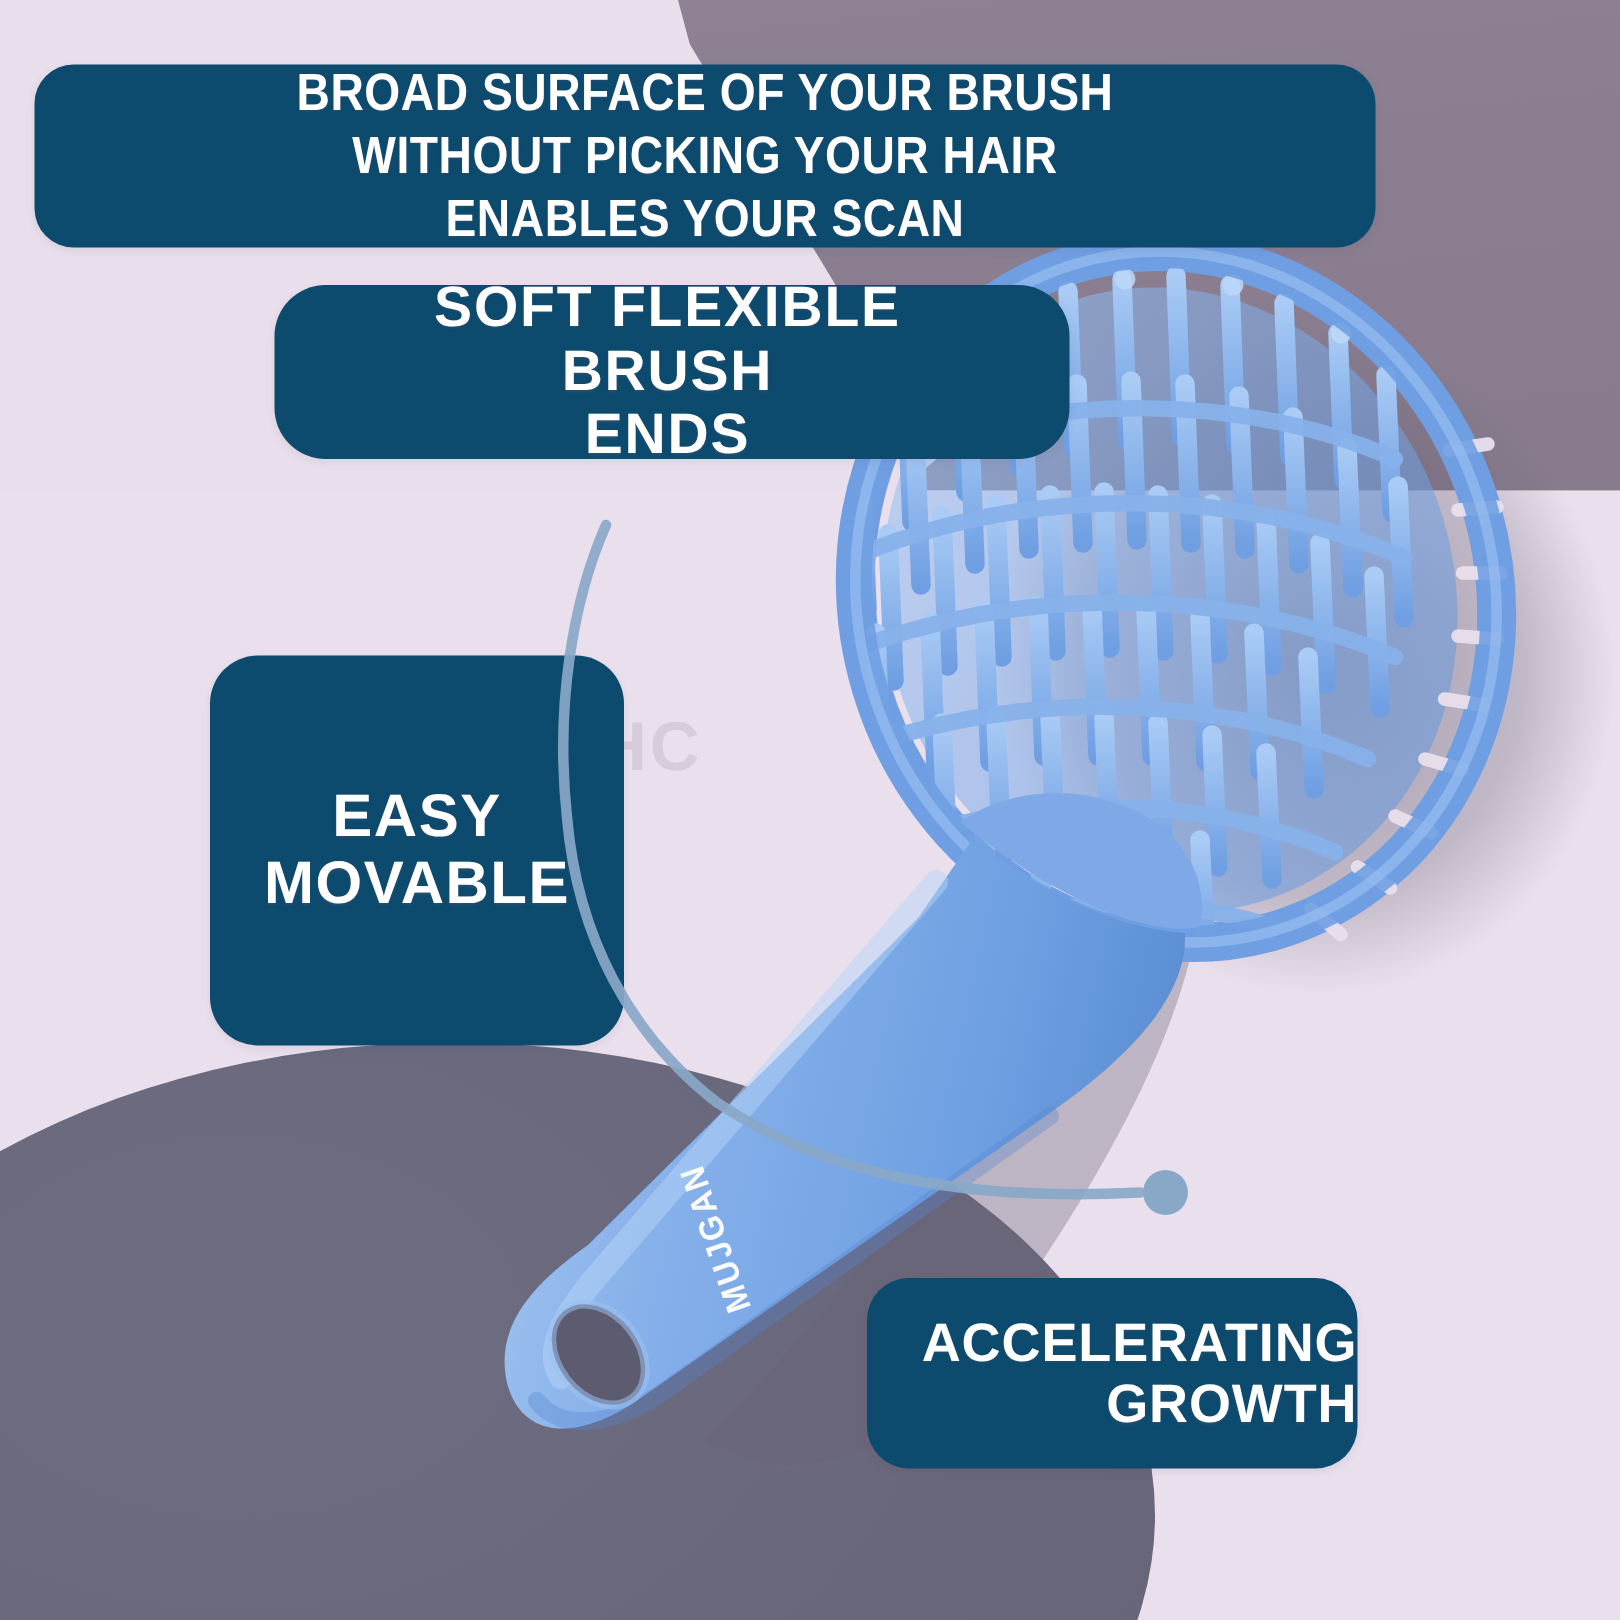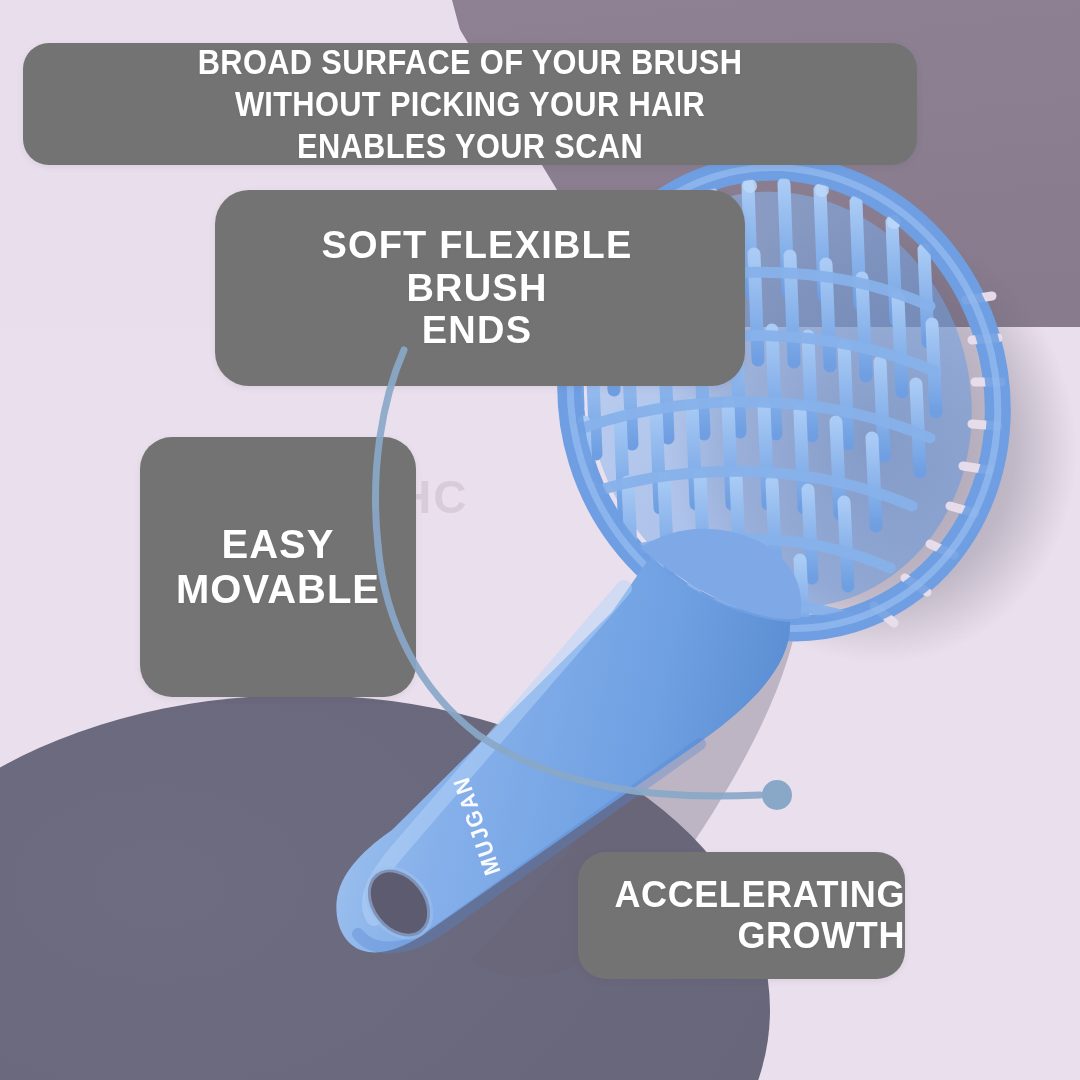--- a/index.html
+++ b/index.html
@@ -20,21 +20,21 @@
     position:absolute;left:398px;top:470px;
     font-size:46px;font-weight:bold;letter-spacing:2px;
     color:rgba(176,160,182,0.30);
     font-family:"Liberation Sans", sans-serif;
     pointer-events:none;
   }
 
   
   .callout{
     position:absolute;
-    background:#737373;
+    background:#0c4a6e;
     border-radius:30px;
     display:flex;align-items:center;justify-content:center;
     text-align:center;
     color:#ffffff;
     box-sizing:border-box;
     box-shadow:0 2px 6px rgba(90,70,95,0.10);
   }
   .callout .ctext{
     color:#ffffff;
     font-weight:bold;
@@ -50,21 +50,21 @@
   #callout-top{left:23px;top:43px;width:894px;height:122px;border-radius:26px;}
   #callout-top .ctext{
     font-size:35px;
     letter-spacing:0.4px;
     font-stretch:condensed;
     transform:scaleX(0.88);
     line-height:1.2;
   }
 
   
-  #callout-soft{left:183px;top:190px;width:530px;height:196px;border-radius:34px;margin-left:32px;}
+  #callout-soft{left:183px;top:190px;width:530px;height:116px;border-radius:34px;}
   #callout-soft .ctext{font-size:38px;letter-spacing:1.2px;padding:0 46px 0 40px;box-sizing:border-box;}
 
   
   #callout-easy{left:140px;top:437px;width:276px;height:260px;border-radius:32px;}
   #callout-easy .ctext{font-size:40px;letter-spacing:1px;}
 
   
   #callout-grow{left:578px;top:852px;width:327px;height:127px;border-radius:28px;text-align:right;}
   #callout-grow .ctext{font-size:36px;letter-spacing:0.6px;}
 

